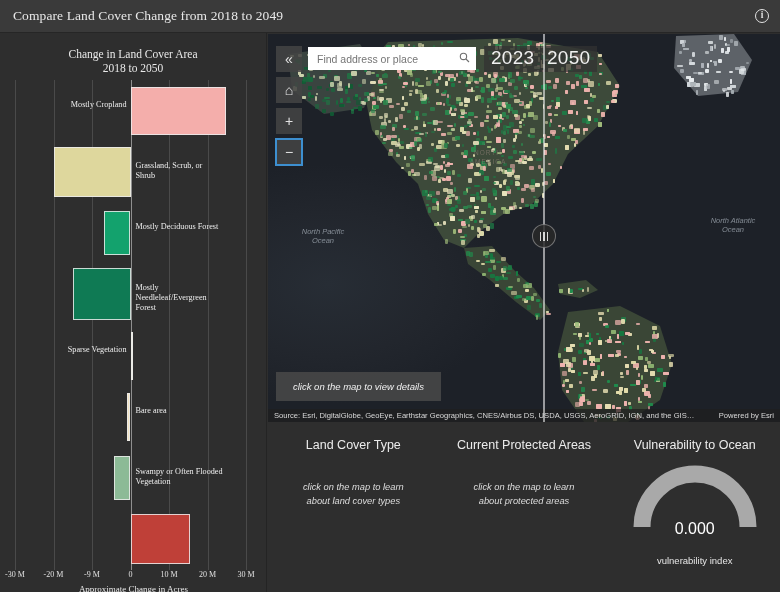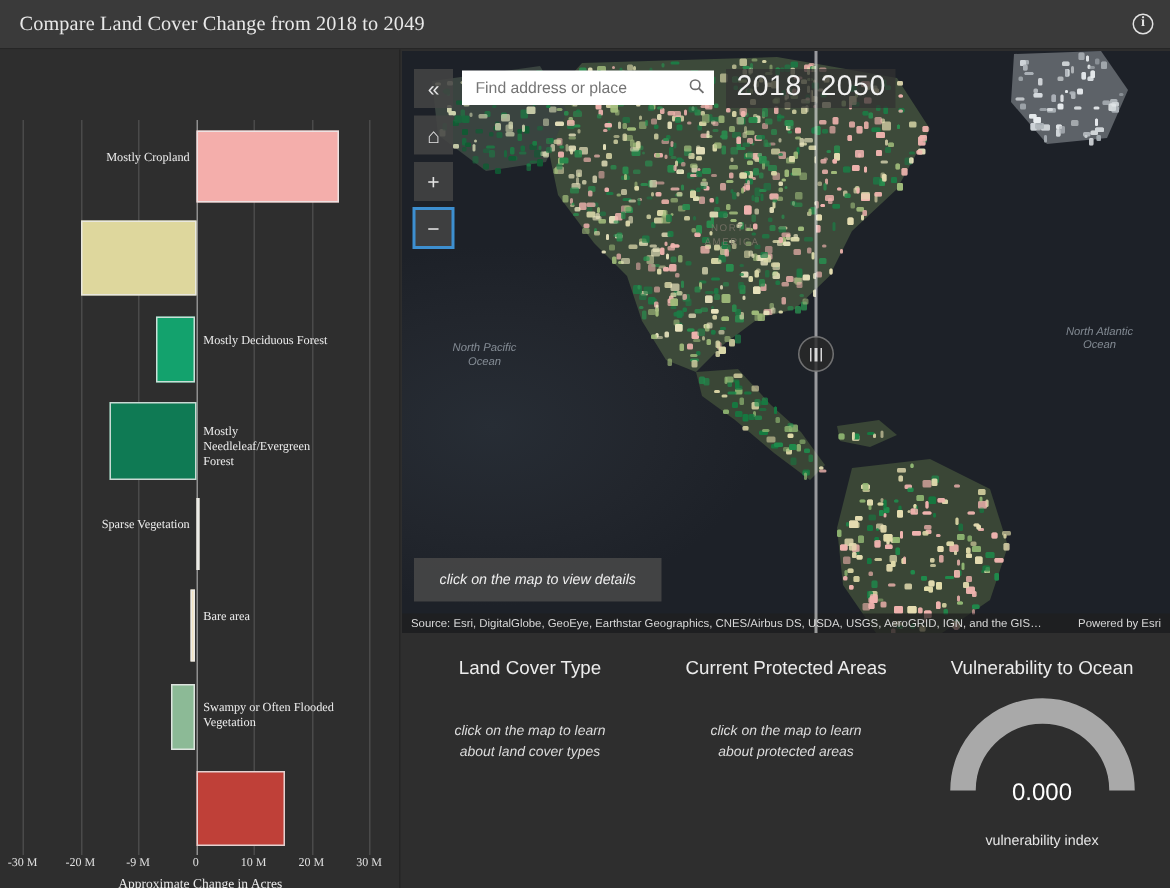--- a/index.html
+++ b/index.html
@@ -182,32 +182,37 @@
 <body>
 
 <div id="app">
 
   <div id="header">
     <div id="header-title">Compare Land Cover Change from 2018 to 2049</div>
     <div id="info-icon">i</div>
   </div>
 
   <div id="chart-panel">
+    <div id="chart-title">
+      <div>Change in Land Cover Area</div>
+      <div>2018 to 2050</div>
+    </div>
 
     <div id="plot">
         <div class="gridline" style="left: 15px;"></div>
         <div class="gridline" style="left: 53.5px;"></div>
         <div class="gridline" style="left: 92px;"></div>
         <div class="gridline zero" style="left: 130.5px;"></div>
         <div class="gridline" style="left: 169px;"></div>
         <div class="gridline" style="left: 207.5px;"></div>
         <div class="gridline" style="left: 246px;"></div>
         <div class="bar" title="Mostly Cropland" style="left: 130.5px; top: 6.625px; width: 95.48px; height: 48px; background: rgb(244, 174, 171);"></div>
         <div class="bar-label left" style="right: 140.5px; width: 120px; top: 19.625px;">Mostly Cropland</div>
         <div class="bar" title="Grassland, Scrub, or Shrub" style="left: 53.5px; top: 66.875px; width: 77px; height: 50px; background: rgb(222, 215, 157);"></div>
+        <div class="bar-label right" style="left: 135.5px; width: 130px; top: 80.875px;">Grassland, Scrub, or<br>Shrub</div>
         <div class="bar" title="Mostly Deciduous Forest" style="left: 103.935px; top: 131.125px; width: 26.565px; height: 44px; background: rgb(19, 162, 109);"></div>
         <div class="bar-label right" style="left: 135.5px; width: 130px; top: 142.125px;">Mostly Deciduous Forest</div>
         <div class="bar" title="Mostly Needleleaf/Evergreen Forest" style="left: 72.75px; top: 188.375px; width: 57.75px; height: 52px; background: rgb(15, 122, 84);"></div>
         <div class="bar-label right" style="left: 135.5px; width: 130px; top: 203.375px;">Mostly<br>Needleleaf/Evergreen<br>Forest</div>
         <div class="bar" title="Sparse Vegetation" style="left: 130.5px; top: 251.625px; width: 2.695px; height: 48px; background: rgb(236, 232, 208);"></div>
         <div class="bar-label left" style="right: 140.5px; width: 120px; top: 264.625px;">Sparse Vegetation</div>
         <div class="bar" title="Bare area" style="left: 127.035px; top: 312.875px; width: 3.465px; height: 48px; background: rgb(242, 227, 194);"></div>
         <div class="bar-label right" style="left: 135.5px; width: 130px; top: 325.875px;">Bare area</div>
         <div class="bar" title="Swampy or Often Flooded Vegetation" style="left: 114.33px; top: 376.125px; width: 16.17px; height: 44px; background: rgb(140, 186, 150);"></div>
         <div class="bar-label right" style="left: 135.5px; width: 130px; top: 387.125px;">Swampy or Often Flooded<br>Vegetation</div>
@@ -1820,21 +1825,21 @@
     <div id="search-box">
       <input id="search-input" type="text" placeholder="Find address or place" style="">
       <div id="search-icon">
         <svg width="11" height="11" viewBox="0 0 16 16">
           <circle cx="6.5" cy="6.5" r="4.6" fill="none" stroke="#6f6f6f" stroke-width="1.6"></circle>
           <line x1="10" y1="10" x2="14.5" y2="14.5" stroke="#6f6f6f" stroke-width="1.8"></line>
         </svg>
       </div>
     </div>
 
-    <div class="year-badge" id="year-left">2018</div>
+    <div class="year-badge" id="year-left">2023</div>
     <div class="year-badge" id="year-right">2050</div>
 
     <div id="map-hint">click on the map to view details</div>
 
     <div id="attribution">
       <span>Source: Esri, DigitalGlobe, GeoEye, Earthstar Geographics, CNES/Airbus DS, USDA, USGS, AeroGRID, IGN, and the GIS…</span>
       <span>Powered by Esri</span>
     </div>
 
     <div class="map-place" id="place-npac" style="left:10px;top:193px;width:90px;">North Pacific<br>Ocean</div>

